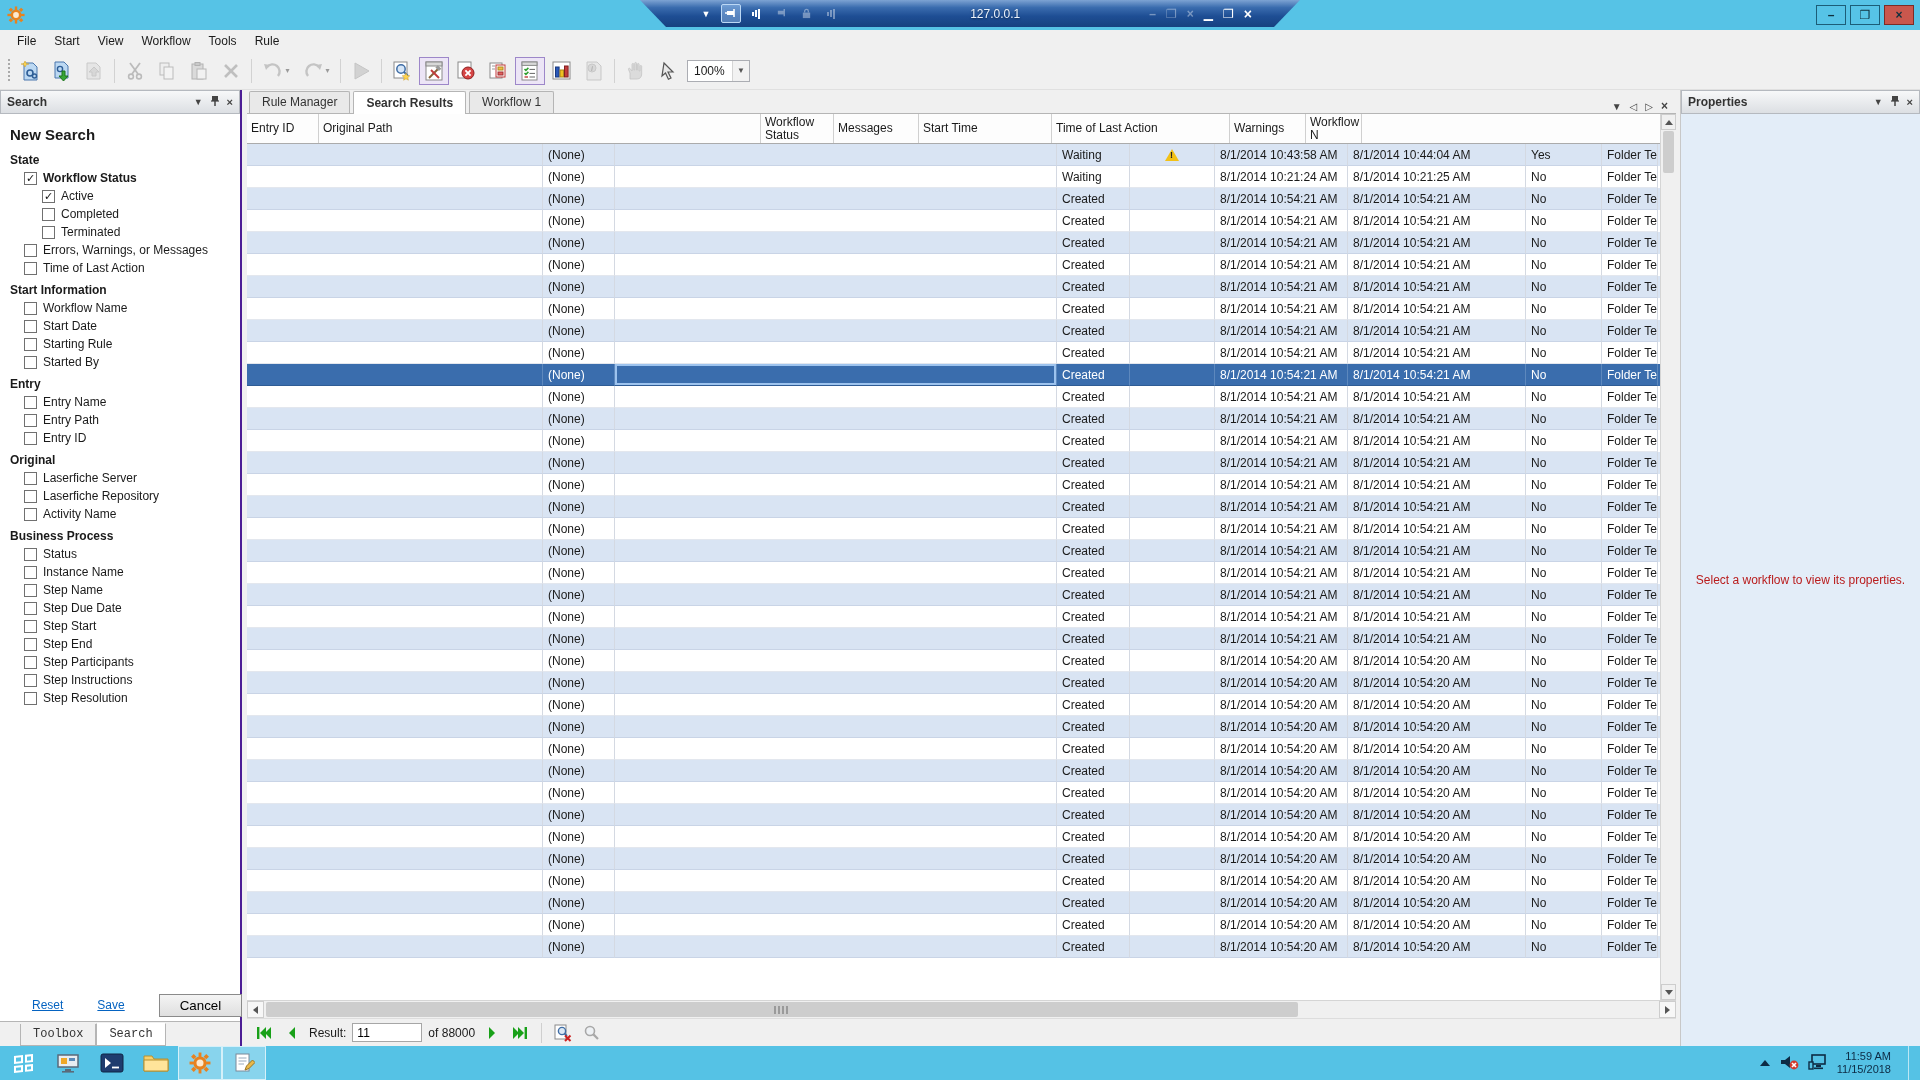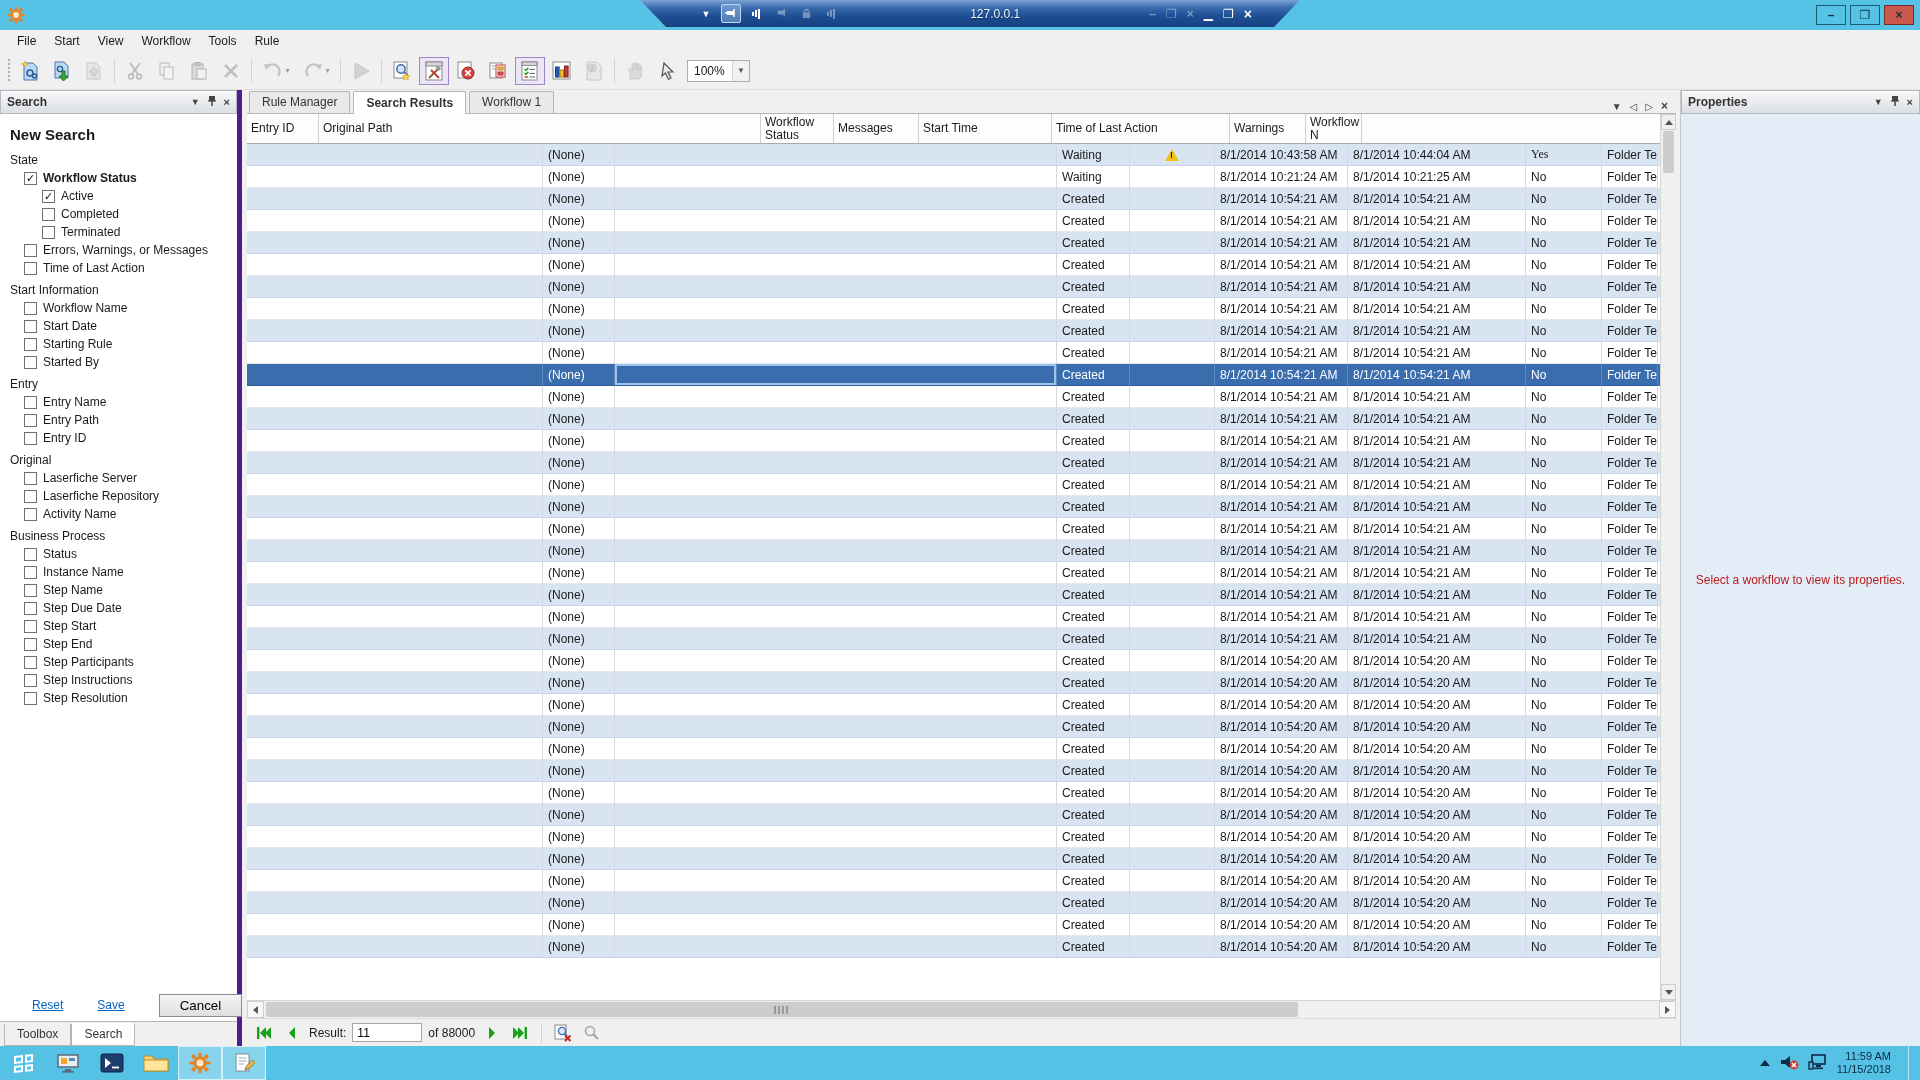--- a/index.html
+++ b/index.html
@@ -43,32 +43,32 @@
   .zoom-combo .zarrow { width:17px; height:100%; background:#f2f2f2; border-left:1px solid #d5d5d5; display:flex; align-items:center; justify-content:center; font-size:8px; color:#555; }
 
   
   .content { flex:1; display:flex; min-height:0; }
   .vsplit { width:5px; background:#f0f0f0; }
   .panel-title { height:24px; background:linear-gradient(#f7f8f9,#dcdfe3); border:1px solid #b5b9bf; display:flex; align-items:center; padding:0 6px; font-weight:bold; color:#333; }
   .panel-title .pt-icons { margin-left:auto; display:flex; align-items:center; gap:7px; color:#444; }
   .pt-ic { font-size:11px; line-height:1; cursor:default; }
 
   
-  .left-panel { width:242px; display:flex; flex-direction:column; background:#fff; border-right:5px solid #4c1d95; }
+  .left-panel { width:242px; display:flex; flex-direction:column; background:#fff; border-right:2px solid #4c1d95; }
   .search-body { flex:1; overflow:hidden; padding:8px 0 0 10px; }
   .new-search { font-size:15px; font-weight:bold; margin:4px 0 10px 0; }
-  .sec-label { font-weight:normal; margin:8px 0 4px 0; }
+  .sec-label { font-weight:bold; margin:8px 0 4px 0; }
   .chk-row { display:flex; align-items:center; margin:4px 0; }
   .chk-row.lv1 { margin-left:14px; } .chk-row.lv2 { margin-left:32px; }
   .cbox { width:13px; height:13px; border:1px solid #707070; background:#fff; margin-right:6px; display:inline-flex; align-items:center; justify-content:center; font-size:11px; line-height:1; color:#111; flex:none; }
   .chk-row.b { font-weight:bold; }
   .search-footer { height:32px; display:flex; align-items:center; padding:0 10px 0 32px; gap:34px; }
   .linky { color:#0563c1; text-decoration:underline; }
   .cancel-btn { margin-left:auto; background:linear-gradient(#f4f4f4,#dfdfdf); border:1px solid #8a8a8a; padding:3px 20px; }
-  .lp-tabs { height:25px; background:#f0f0f0; border-top:1px solid #b5b5b5; display:flex; align-items:flex-end; padding-left:4px; }
+  .lp-tabs { height:25px; background:#f0f0f0; border-top:1px solid #b5b5b5; display:flex; align-items:flex-end; padding-left:20px;font-family:Liberation Mono, monospace; }
   .lp-tab { padding:3px 12px 4px; border:1px solid #b5b5b5; border-top:none; background:#f0f0f0; color:#333; }
   .lp-tab.active { background:#fff; border-top:1px solid #fff; margin-top:-1px; font-weight:normal; }
 
   
   .main { flex:1; display:flex; flex-direction:column; min-width:0; background:#fff; }
   .tabstrip { height:24px; background:#f0f0f0; display:flex; align-items:flex-end; border-bottom:1px solid #b5b5b5; }
   .mtab { padding:3px 12px 4px; border:1px solid #b5b5b5; border-bottom:none; background:#e9e9e9; margin-right:1px; margin-left:2px; color:#333; border-radius:2px 2px 0 0; }
   .mtab.active { background:#fff; font-weight:bold; position:relative; top:1px; padding-top:4px; }
   .tab-ctrl { margin-left:auto; display:flex; align-items:center; gap:8px; padding-right:8px; color:#444; font-size:10px; }
   .tbl-wrap { flex:1; display:flex; min-height:0; }
@@ -531,21 +531,21 @@
               <div class="trow alt">
                 <div class="td" style="width: 296px; flex: 0 0 auto;"></div>
                 <div class="td" style="width: 72px; flex: 0 0 auto;">(None)</div>
                 <div class="td" style="width: 442px; flex: 0 0 auto;"></div>
                 <div class="td" style="width: 73px; flex: 0 0 auto;">Waiting</div>
                 <div class="td c-msg" style="width: 85px; flex: 0 0 auto;">
                   <span class="warn-tri"></span>
                 </div>
                 <div class="td" style="width: 133px; flex: 0 0 auto;">8/1/2014 10:43:58 AM</div>
                 <div class="td" style="width: 178px; flex: 0 0 auto;">8/1/2014 10:44:04 AM</div>
-                <div class="td" style="width: 76px; flex: 0 0 auto; font-family: Liberation Serif, serif;">Yes</div>
+                <div class="td" style="width: 76px; flex: 0 0 auto;">Yes</div>
                 <div class="td" style="width: 56px; flex: 0 0 auto;">Folder Tem</div>
               </div>
               <div class="trow">
                 <div class="td" style="width: 296px; flex: 0 0 auto;"></div>
                 <div class="td" style="width: 72px; flex: 0 0 auto;">(None)</div>
                 <div class="td" style="width: 442px; flex: 0 0 auto;"></div>
                 <div class="td" style="width: 73px; flex: 0 0 auto;">Waiting</div>
                 <div class="td c-msg" style="width: 85px; flex: 0 0 auto;"></div>
                 <div class="td" style="width: 133px; flex: 0 0 auto;">8/1/2014 10:21:24 AM</div>
                 <div class="td" style="width: 178px; flex: 0 0 auto;">8/1/2014 10:21:25 AM</div>

